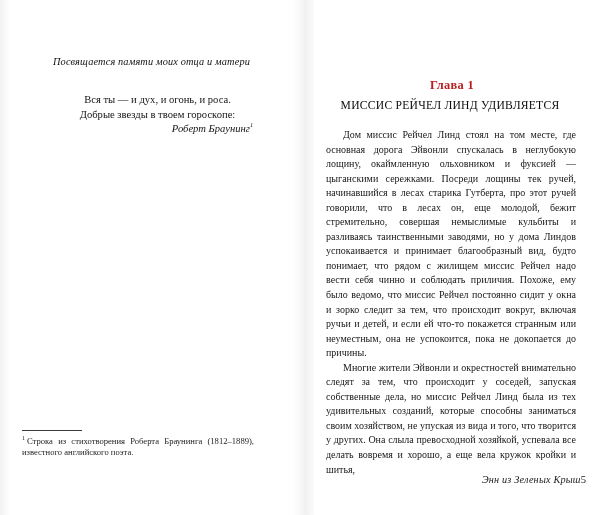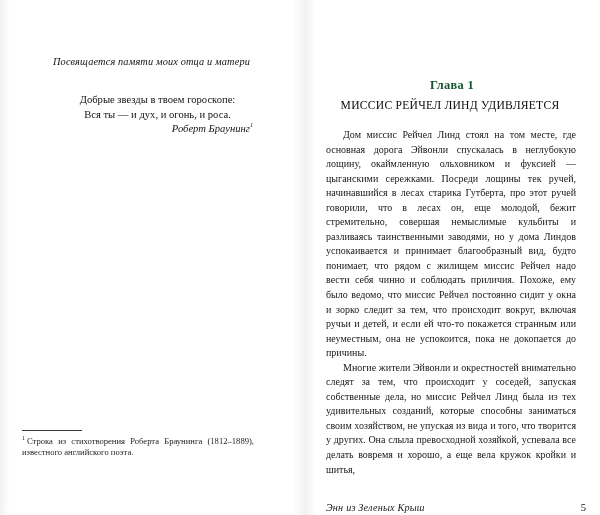--- a/index.html
+++ b/index.html
@@ -130,21 +130,21 @@
   
   .chapter-label {
     position: absolute;
     left: 4px;
     right: 0;
     top: 78px;
     text-align: center;
     font-size: 12.4px;
     font-weight: bold;
     letter-spacing: 0.3px;
-    color: #14532d;
+    color: #b91c1c;
   }
   .chapter-title {
     position: absolute;
     left: 0;
     right: 0;
     top: 99px;
     text-align: center;
     font-size: 11.6px;
     font-weight: normal;
     letter-spacing: 0.25px;
@@ -165,24 +165,24 @@
   }
   .body-text p {
     margin: 0;
     text-indent: 17px;
   }
 
   .footer {
     position: absolute;
     left: 26px;
     right: 14px;
-    top: 502px;
+    top: 474px;
     display: flex;
     align-items: baseline;
-    justify-content: space-between;
+    justify-content: flex-end;
     font-size: 10.2px;
   }
   .running-title {
     font-style: italic;
     letter-spacing: 0.2px;
     color: #1a1a1a;
   }
   .page-number {
     font-size: 10.6px;
     color: #151515;
@@ -193,22 +193,22 @@
 
 <div class="scan-wrap">
 
   <div class="spread">
 
     <div class="page page-left">
 
       <div class="dedication">Посвящается памяти моих отца и матери</div>
 
       <div class="epigraph">
+        <span class="line">Вся ты — и дух, и огонь, и роса.</span>
         <span class="line">Добрые звезды в твоем гороскопе:</span>
-        <span class="line">Вся ты — и дух, и огонь, и роса.</span>
         <span class="attrib"><span>Роберт Браунинг</span><sup>1</sup></span>
       </div>
 
       <div class="footnote">
         <div class="footnote-rule"></div>
         <div><sup>1</sup><span>Строка из стихотворения Роберта Браунинга (1812–1889), известного английского поэта.</span></div>
       </div>
 
     </div>
 

